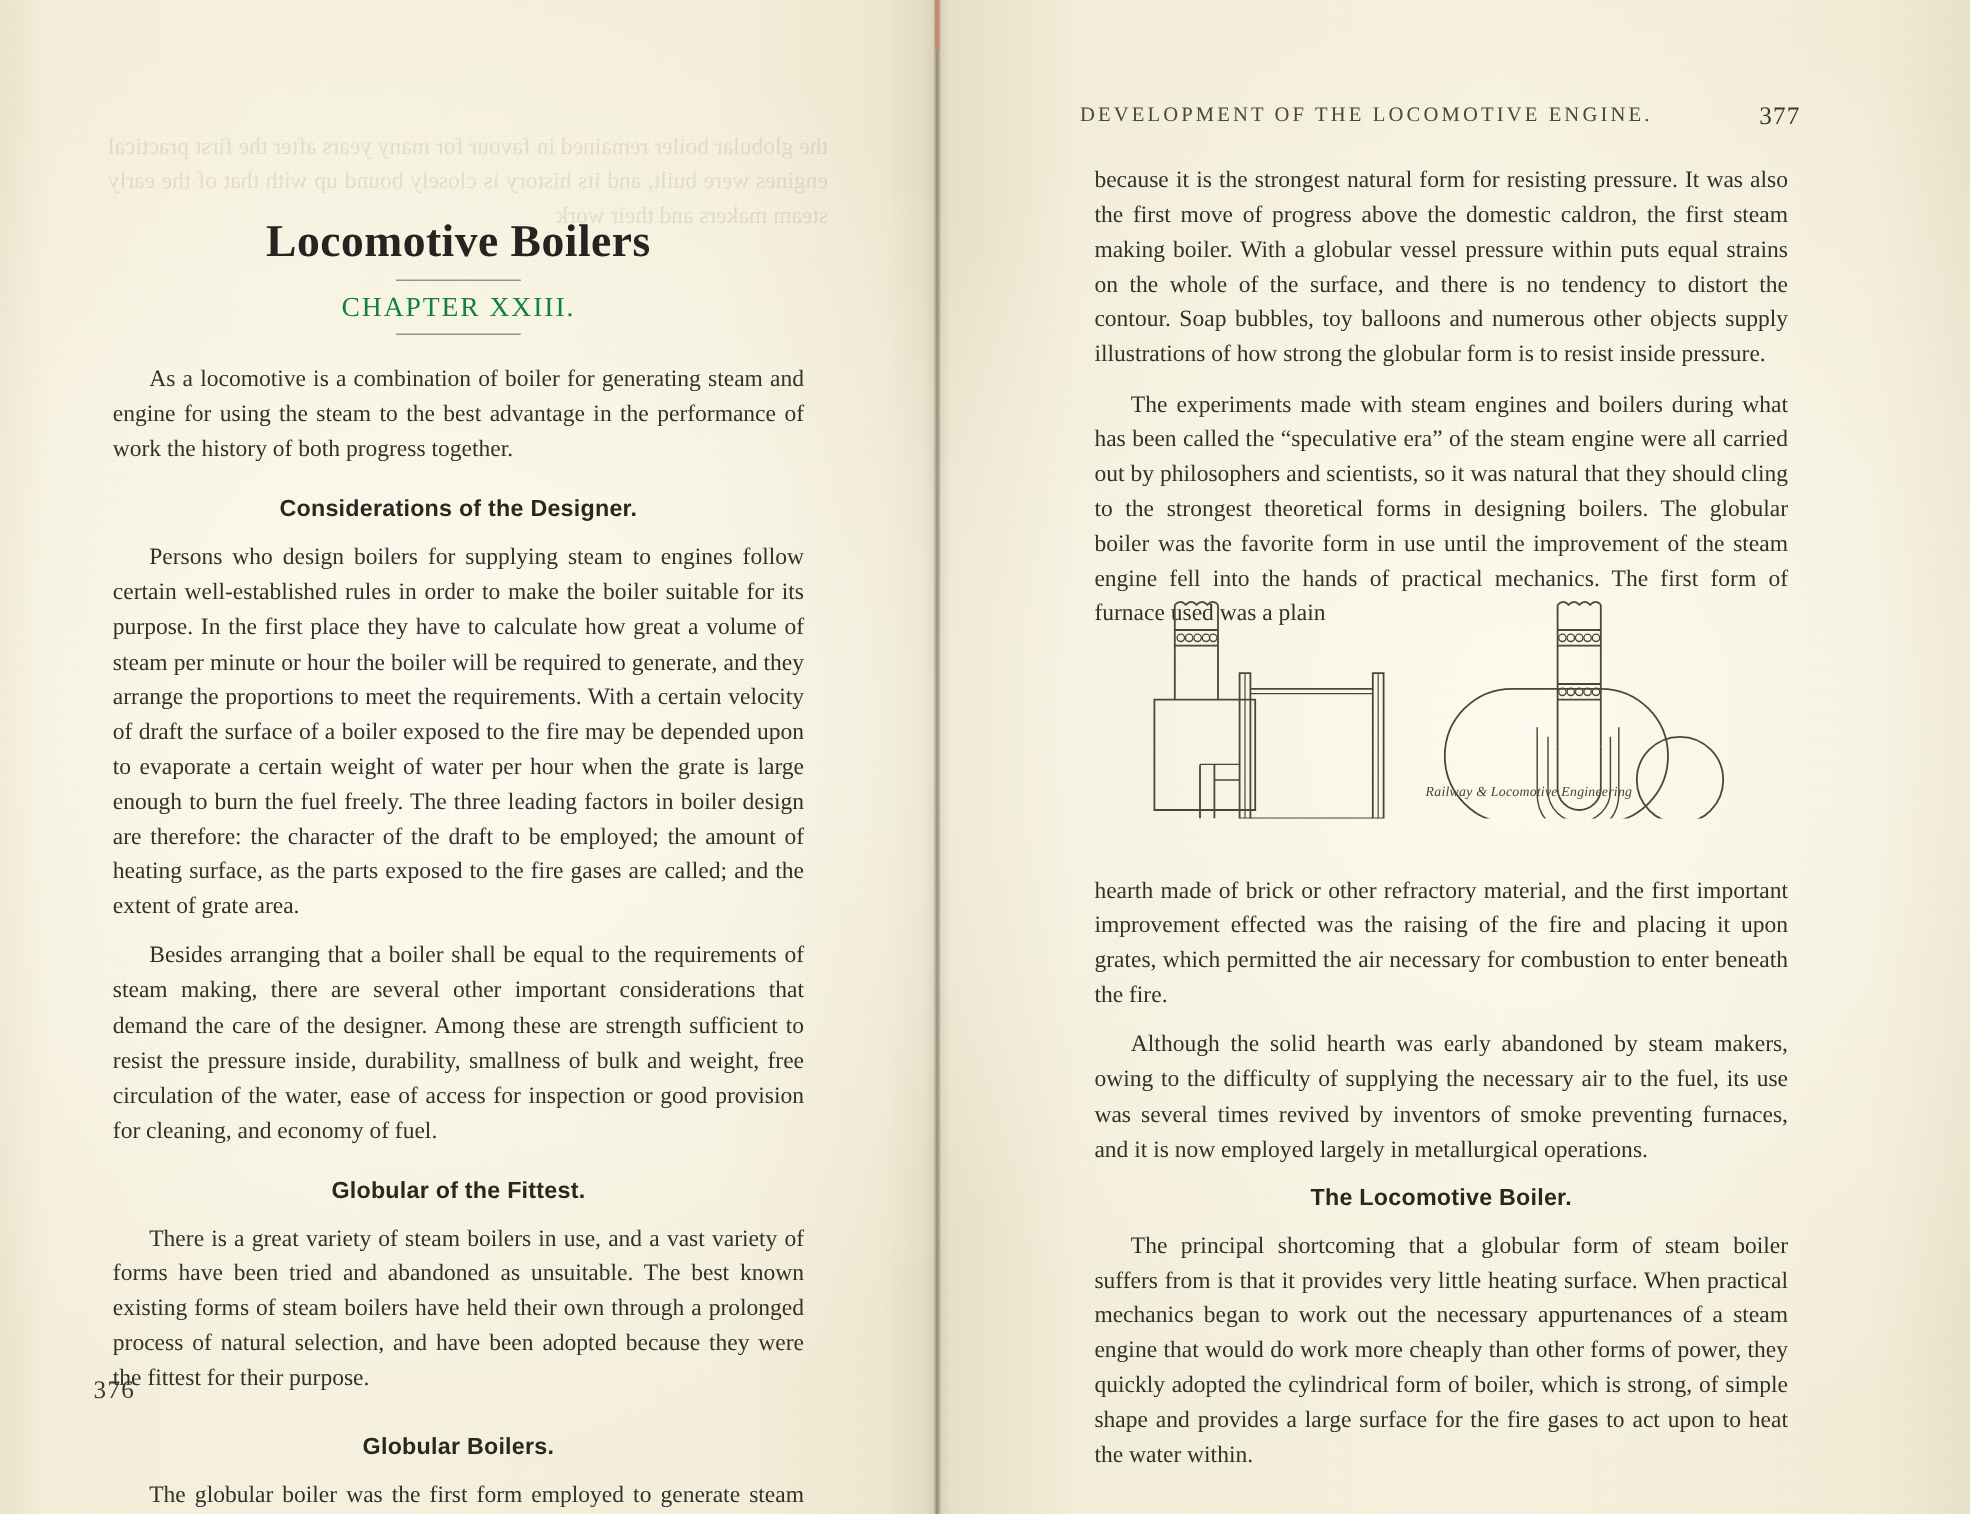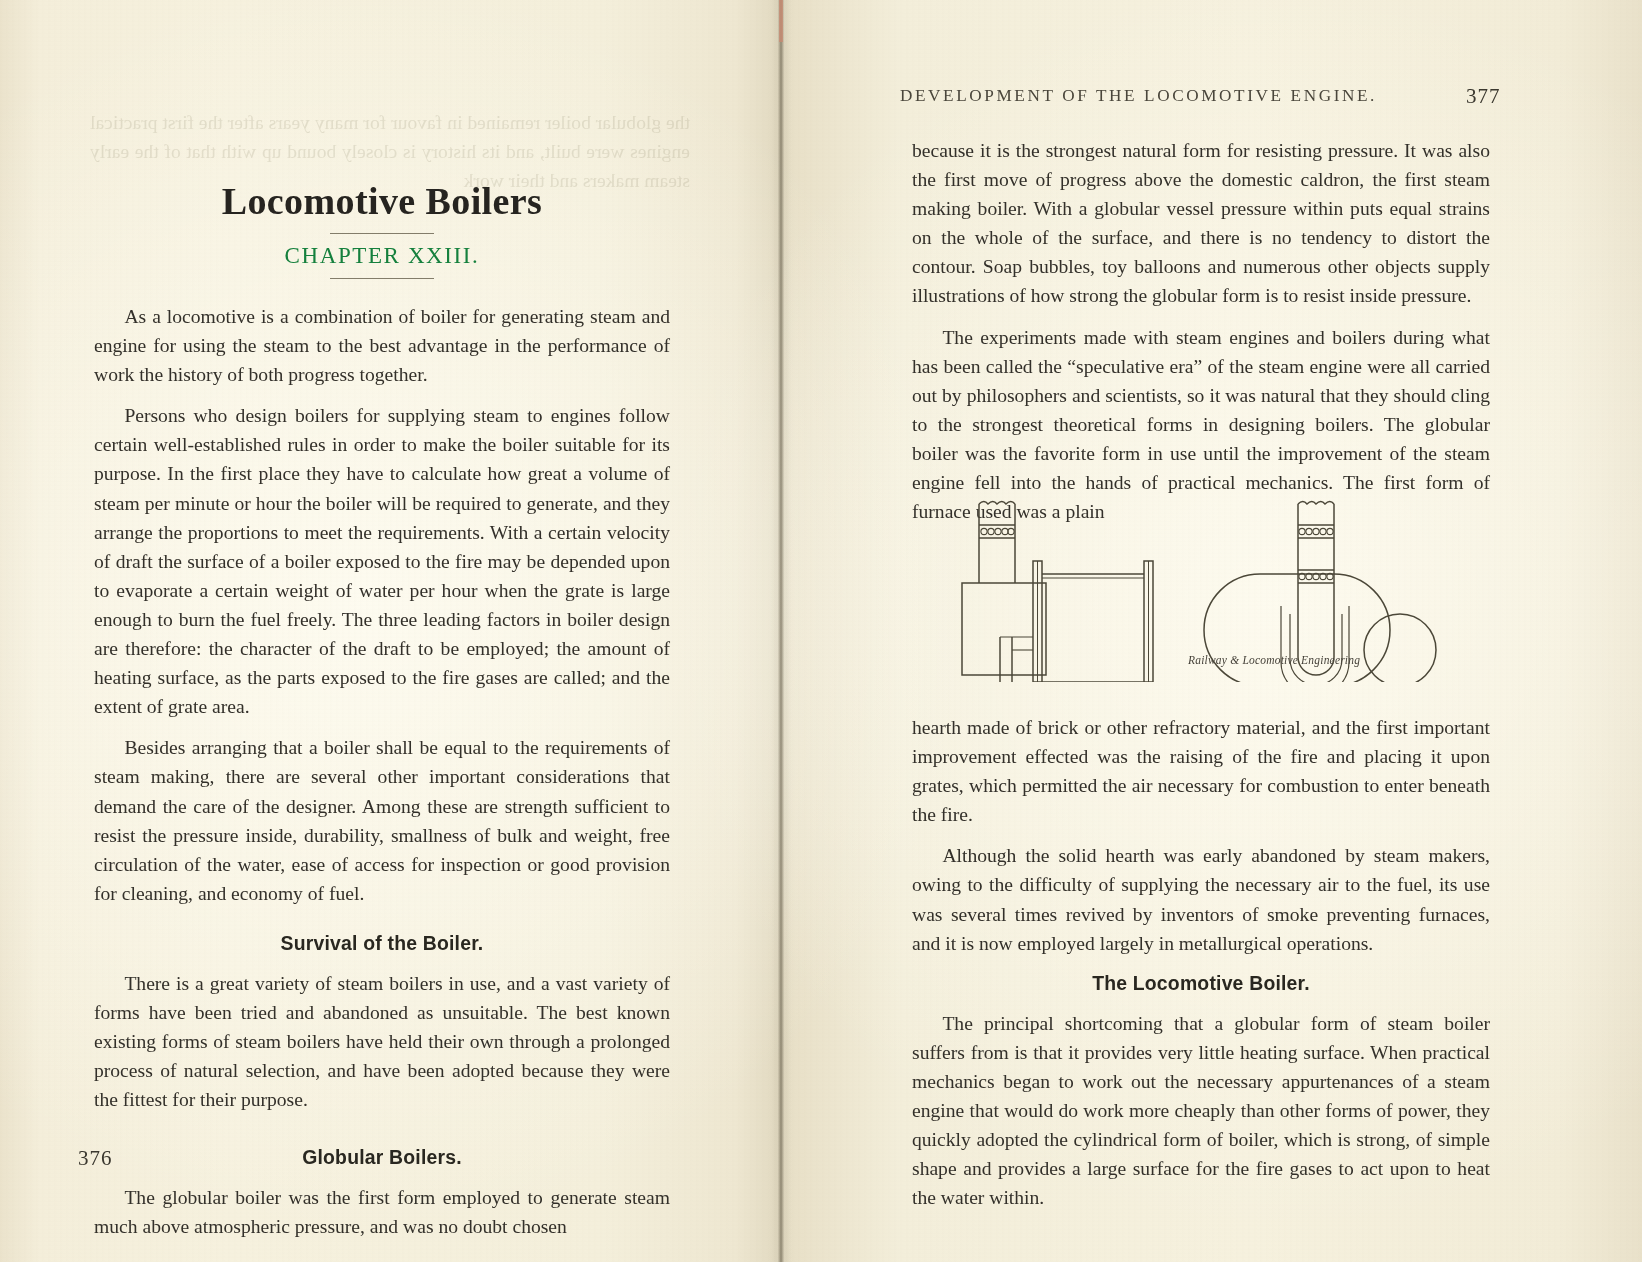--- a/index.html
+++ b/index.html
@@ -70,21 +70,21 @@
   .col {
     position: absolute;
     font-size: 19.6px;
     line-height: 29.1px;
     text-align: justify;
     text-justify: inter-word;
     color: #33302a;
   }
   #left-col  { left: 82px;  top: 290px; width: 600px; }
   #right-col-top { left: 900px; top: 124px; width: 602px; }
-  #right-col-mid { left: 900px; top: 701px; width: 602px; }
+  #right-col-mid { left: 900px; top: 716px; width: 602px; }
 
   p { margin: 12px; text-indent: 1.55em; }
   p.noindent { text-indent: 0; }
 
   
   #chapter-block {
     position: absolute;
     left: 82px;
     top: 178px;
     width: 600px;
@@ -216,23 +216,24 @@
 
     <div id="chapter-block">
       <h1 id="book-title">Locomotive Boilers</h1>
       <div class="rule"></div>
       <div id="chapter-label">CHAPTER XXIII.</div>
       <div class="rule"></div>
     </div>
 
     <div id="left-col" class="col">
       <p>As a locomotive is a combination of boiler for generating steam and engine for using the steam to the best advantage in the performance of work the history of both progress together.</p>
+      <h2 class="sec spaced">Considerations of the Designer.</h2>
       <p>Persons who design boilers for supplying steam to engines follow certain well-established rules in order to make the boiler suitable for its purpose.  In the first place they have to calculate how great a volume of steam per minute or hour the boiler will be required to generate, and they arrange the proportions to meet the requirements.  With a certain velocity of draft the surface of a boiler exposed to the fire may be depended upon to evaporate a certain weight of water per hour when the grate is large enough to burn the fuel freely.  The three leading factors in boiler design are therefore: the character of the draft to be employed; the amount of heating surface, as the parts exposed to the fire gases are called; and the extent of grate area.</p>
       <p>Besides arranging that a boiler shall be equal to the requirements of steam making, there are several other important considerations that demand the care of the designer.  Among these are strength sufficient to resist the pressure inside, durability, smallness of bulk and weight, free circulation of the water, ease of access for inspection or good provision for cleaning, and economy of fuel.</p>
-      <h2 class="sec spaced">Survival of the Boiler.</h2>
+      <h2 class="sec spaced">Globular of the Fittest.</h2>
       <p>There is a great variety of steam boilers in use, and a vast variety of forms have been tried and abandoned as unsuitable.  The best known existing forms of steam boilers have held their own through a prolonged process of natural selection, and have been adopted because they were the fittest for their purpose.</p>
       <h2 class="sec spaced" style="margin-top:30px;">Globular Boilers.</h2>
       <p>The globular boiler was the first form employed to generate steam much above atmospheric pressure, and was no doubt chosen</p>
     </div>
 
     <div id="folio-left">376</div>
   </div>
 
   <div id="gutter"></div>
   <div id="gutter-tick"></div>

